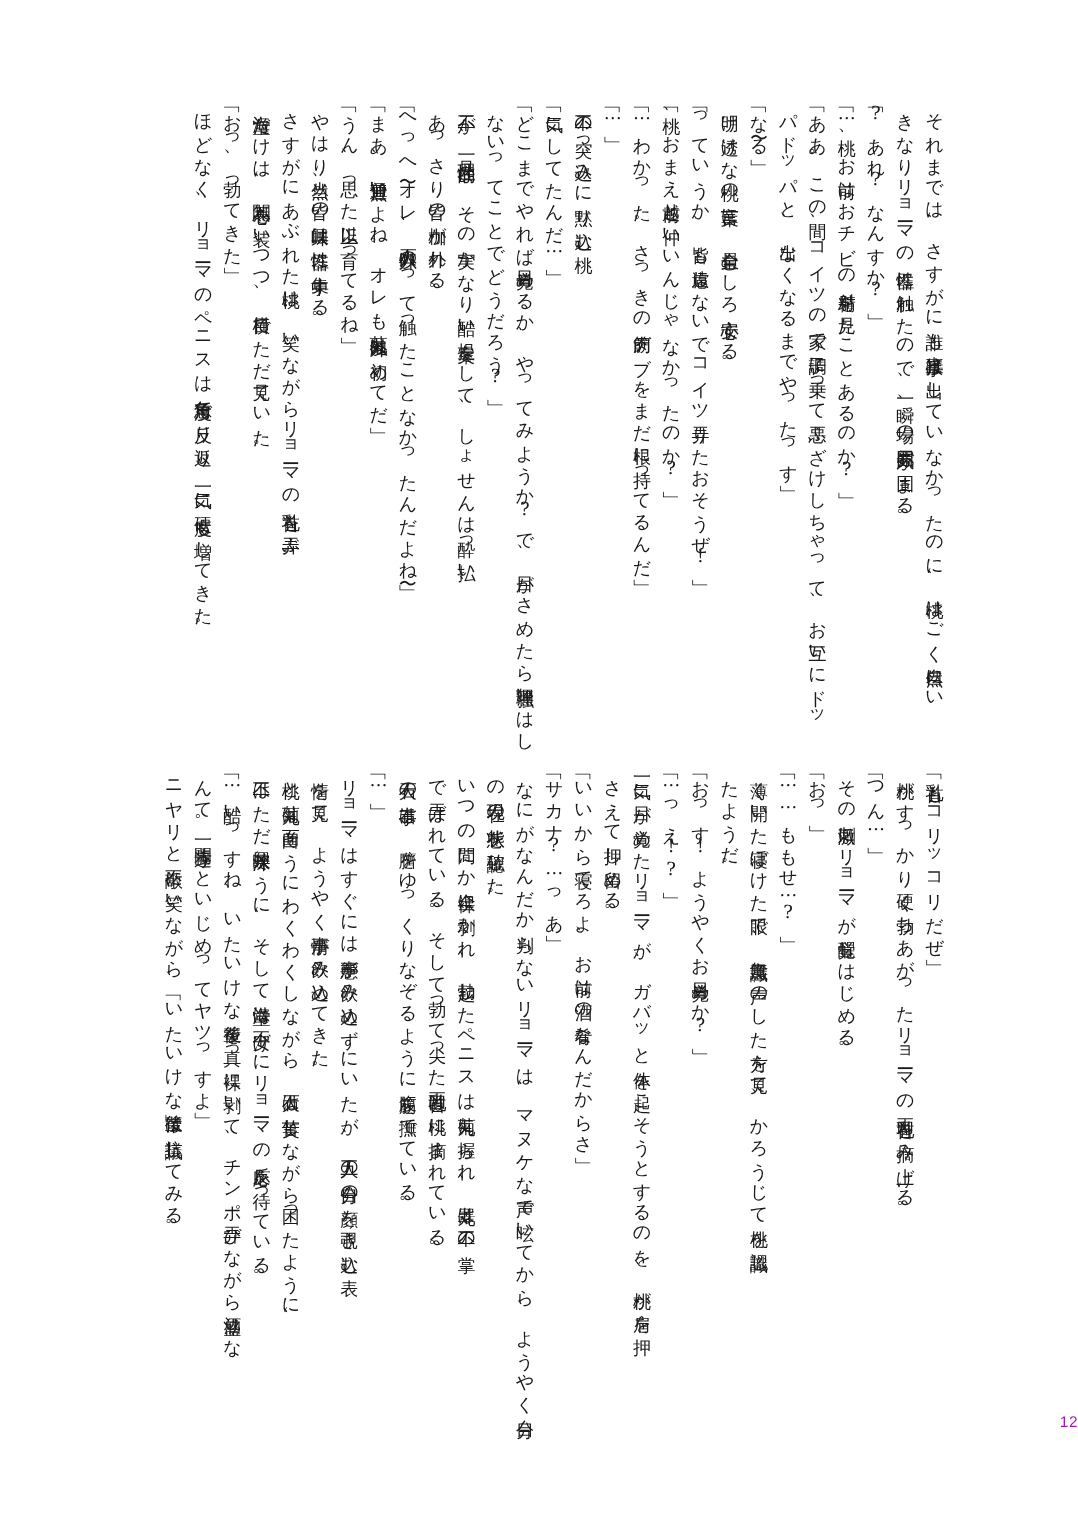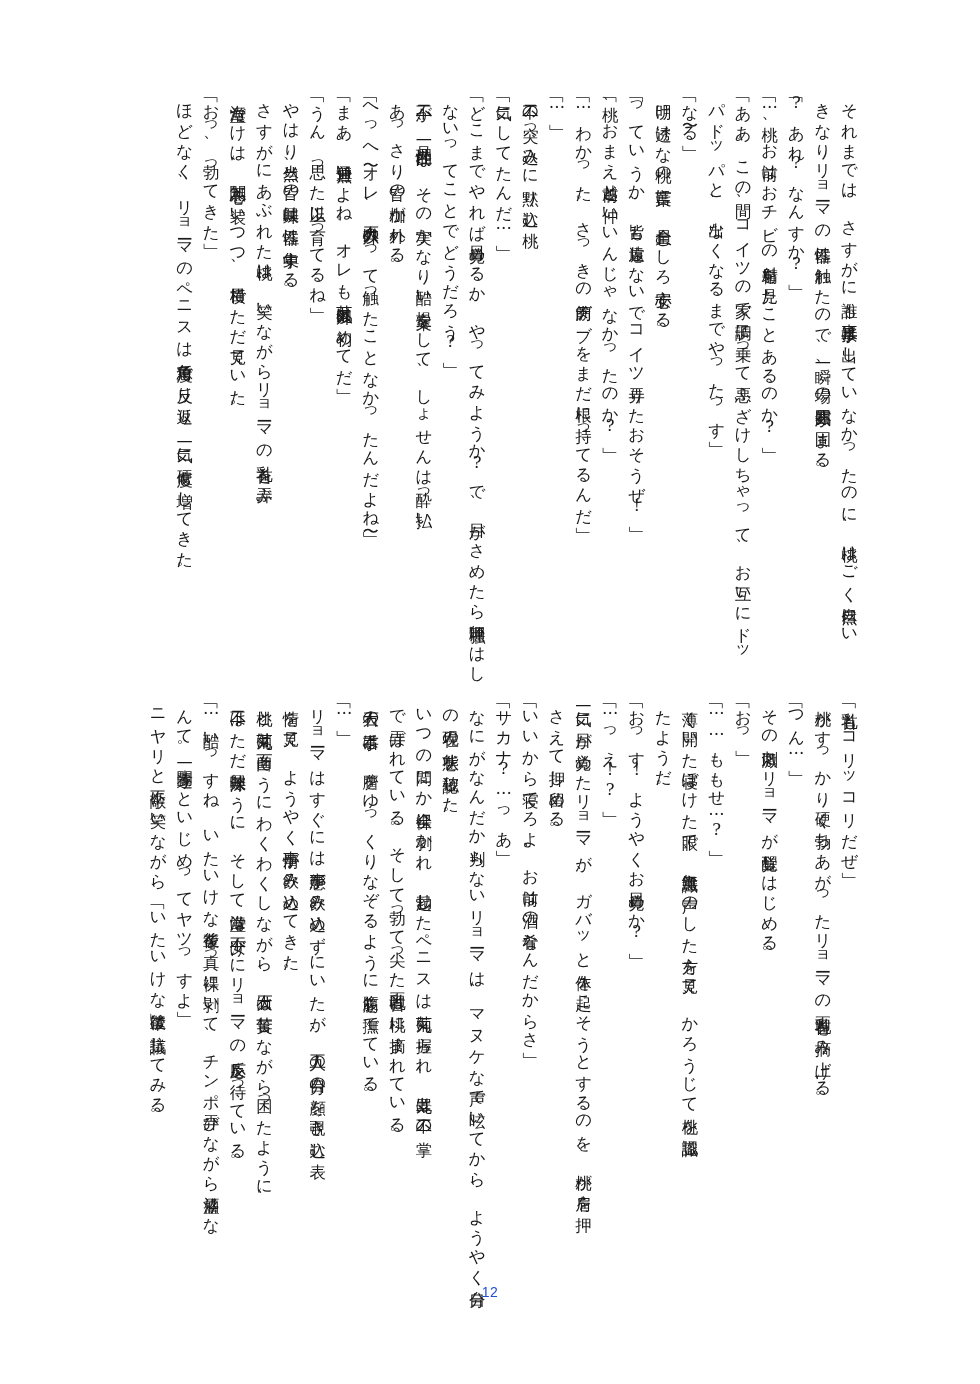--- a/index.html
+++ b/index.html
@@ -57,24 +57,24 @@
     padding: 0;
   }
 
   
 
   .pagenum {
     position: absolute;
     left: 0;
     right: 0;
     top: 1284px;
-    text-align: center;
+    text-align: right;
     font-family: "Liberation Sans", sans-serif;
     font-size: 14px;
-    color: #1d4ed8;
+    color: #a21caf;
     letter-spacing: 0.5px;
   }
 </style>
 </head>
 <body style="background: rgb(255, 255, 255);">
 
 <div class="page" style="width: 980px; height: 1384px; background: rgb(255, 255, 255);">
 
   <div class="vblock" id="block-top" style="color: rgb(26, 26, 26);"><span class="vline">それまでは、さすがに誰も直接手は出していなかったのに、桃はごく自然にい</span><span class="vline">きなりリョーマの性器に触れたので、一瞬、場の雰囲気が固まる。</span><span class="vline">「?あれ?なんすか?」</span><span class="vline">「…桃、お前はおチビの射精を見たことあるのか?」</span><span class="vline">「ああ。この間、コイツの家で調子に乗って悪ふざけしちゃって、お互いにドッ</span><span class="vline">パドッパと、出なくなるまでやったっす」</span><span class="vline">「な〜る」</span><span class="vline">明け透けな桃の言葉に、全員むしろ安心する。</span><span class="vline">「っていうか、皆も遠慮しないでコイツ弄りたおそうぜ!」</span><span class="vline">「桃、おまえ越前と仲いいんじゃなかったのか?」</span><span class="vline">「…わかった。さっきの筋肉デブをまだ根に持ってるんだ」</span><span class="vline">「…」</span><span class="vline">不二の突っ込みに黙り込む桃。</span><span class="vline">「気にしてたんだ…」</span><span class="vline">「どこまでやれば目覚めるか、やってみようか?で、目がさめたら無理強いはし</span><span class="vline">ないってことでどうだろう?」</span><span class="vline">不二が、一見理性的な、その実かなり酷い提案をして、しょせんは酔っ払い、</span><span class="vline">あっさり皆の枷が外れる。</span><span class="vline">「へっへ〜オレ、大石以外のって触ったことなかったんだよね〜」</span><span class="vline">「まあ、普通無いよね。オレも菊丸以外は初めてだ」</span><span class="vline">「うん、思った以上に育ってるね」</span><span class="vline">やはり当然、皆の興味は性器に集中する。</span><span class="vline">さすがにあぶれた桃は、笑いながらリョーマの乳首を弄ぶ。</span><span class="vline">海堂だけは、無関心を装いつつ、横目でただ見ていた。</span><span class="vline">「おっ、勃ってきた」</span><span class="vline">ほどなく、リョーマのペニスは急角度で反り返り、一気に硬度も増してきた。</span></div>
 

